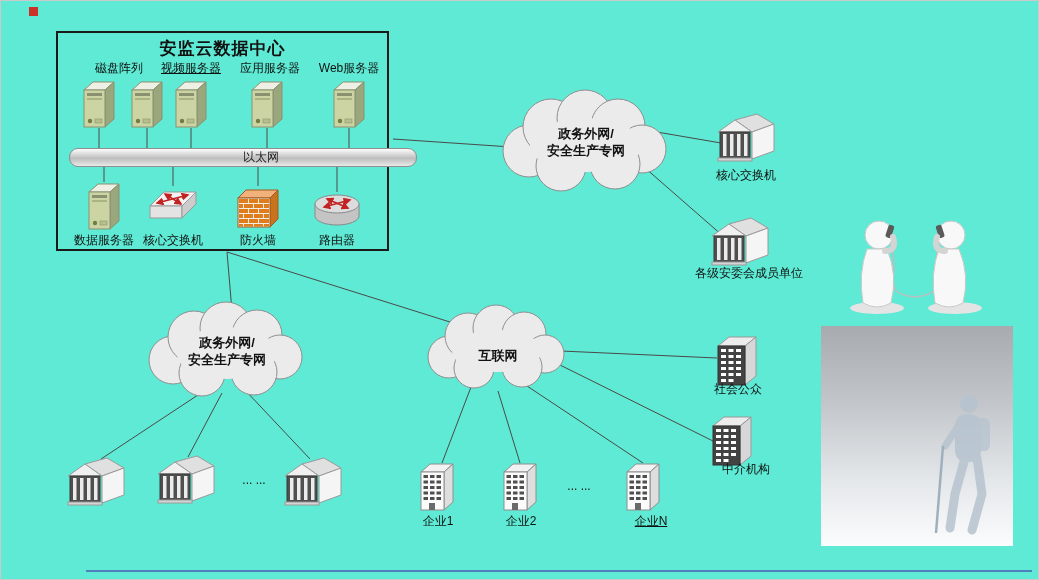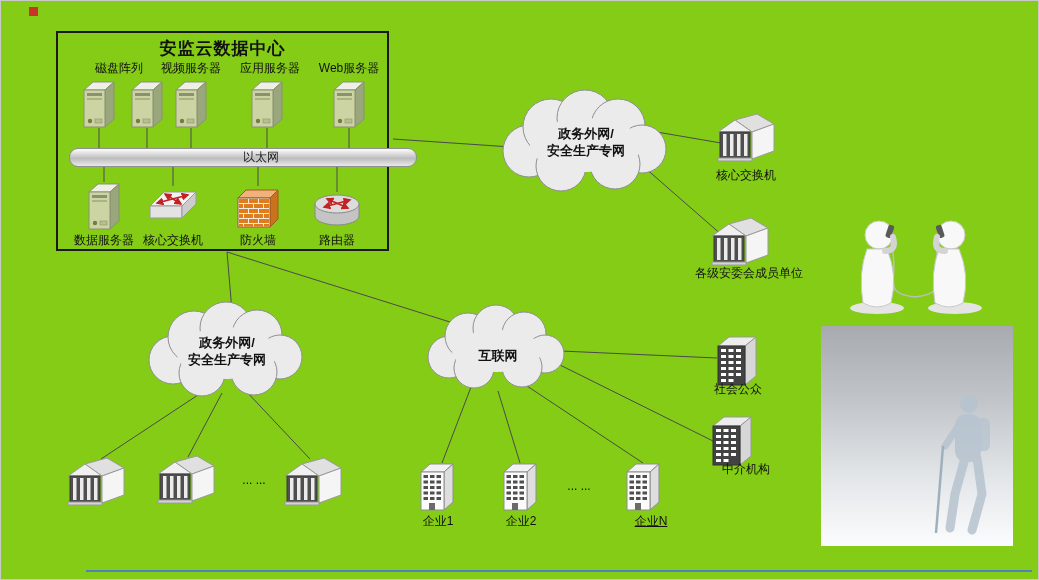--- a/index.html
+++ b/index.html
@@ -1,17 +1,17 @@
 <!DOCTYPE html>
 <html><head>
 <meta charset="utf-8">
 <style>
   html,body{margin:0;padding:0;background:#fff;}
   .canvas{position:relative;width:1039px;height:580px;box-sizing:border-box;border:1px solid #c9c9c9;
-          background:#84cc16;font-family:"Liberation Sans",sans-serif;overflow:hidden;}
+          background:#5eead4;font-family:"Liberation Sans",sans-serif;overflow:hidden;}
   .corner-red{position:absolute;left:28px;top:6px;width:9px;height:9px;background:#cc3328;z-index:3;}
   .bottom-rule{position:absolute;left:85px;top:569px;width:946px;height:2px;background:#4f81bd;z-index:3;}
   .wires{position:absolute;left:0;top:0;z-index:1;}
   .dc-box{position:absolute;left:55px;top:30px;width:333px;height:220px;box-sizing:border-box;
           border:2px solid #1a1a1a;z-index:1;background:transparent;}
   .dc-title{position:absolute;left:55px;top:36px;width:333px;text-align:center;font-size:17px;
             font-weight:bold;color:#111;z-index:2;letter-spacing:1px;}
   .lbl{position:absolute;text-align:center;font-size:12px;color:#111;white-space:nowrap;z-index:2;}
   .lbl12{font-size:12px;}
   .cloudlbl{position:absolute;text-align:center;font-weight:bold;font-size:13px;color:#111;
@@ -202,21 +202,21 @@
         <circle cx="521" cy="366" r="20"></circle>
       <circle cx="473" cy="367" r="20"></circle>
       <ellipse cx="496" cy="350" rx="45" ry="21" stroke="none"></ellipse>
     </g>
   </svg>
 
   <div class="dc-box"></div>
   <div class="dc-title">安监云数据中心</div>
 
   <div class="lbl" style="left:86px;top:59px;width:64px;">磁盘阵列</div>
-  <div class="lbl" style="left:157px;top:59px;width:66px;">视频服务器</div>
+  <div class="lbl" style="left:157px;top:59px;width:66px;text-decoration:underline;">视频服务器</div>
   <div class="lbl" style="left:233px;top:59px;width:66px;text-align:right;">应用服务器</div>
   <div class="lbl" style="left:315px;top:59px;width:66px;">Web服务器</div>
 
   <div class="icon" style="left:80px;top:78px;"><svg width="36" height="50">
         <use href="#sym-server"></use>
       </svg></div>
   <div class="icon" style="left:128px;top:78px;"><svg width="36" height="50">
         <use href="#sym-server"></use>
       </svg></div>
   <div class="icon" style="left:172px;top:78px;"><svg width="36" height="50">

